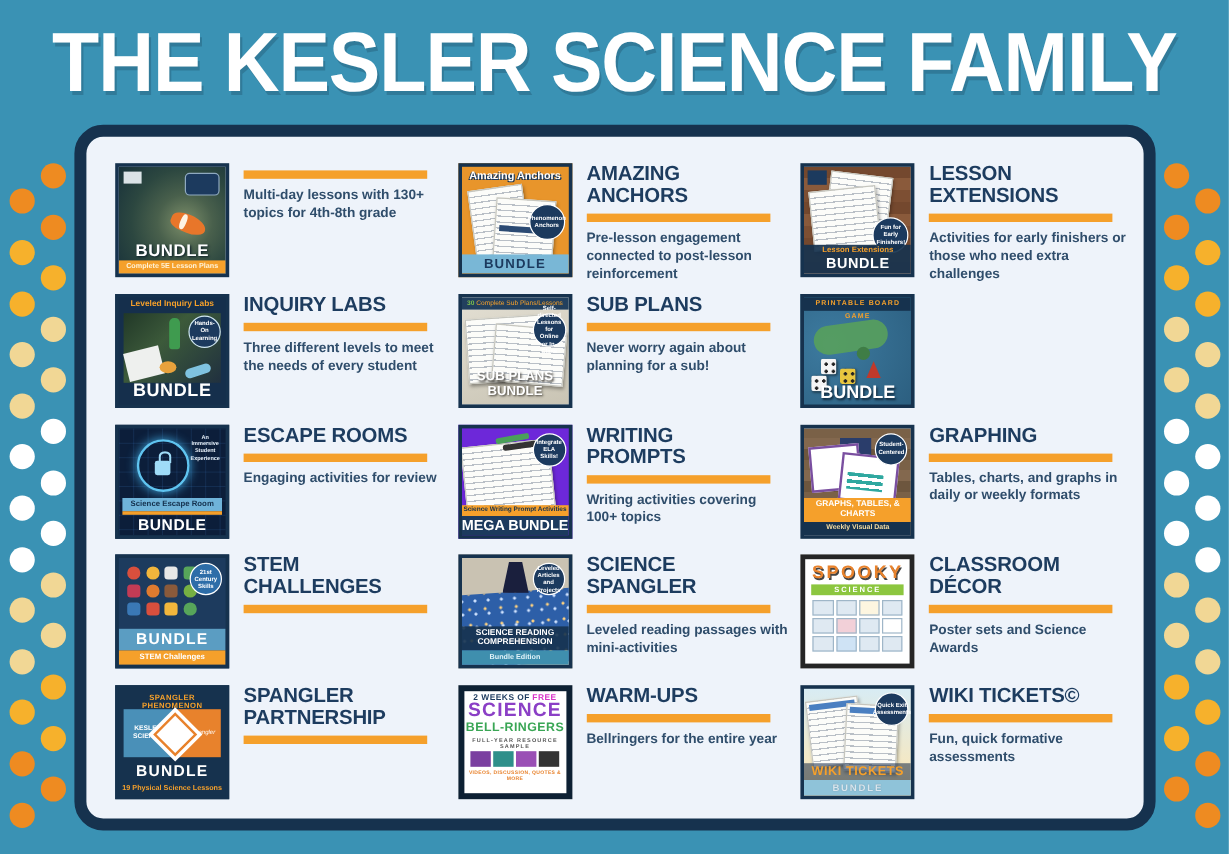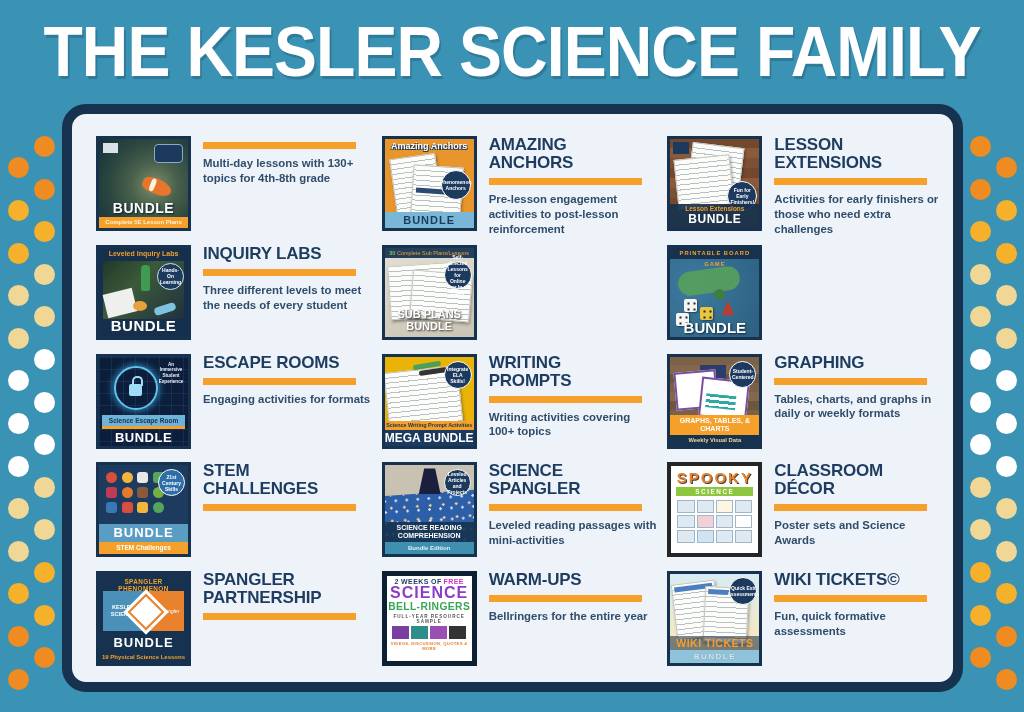--- a/index.html
+++ b/index.html
@@ -109,21 +109,21 @@
   
   .t6{background:#0c1e3a;background-image:linear-gradient(rgba(80,160,255,.12) 1px,transparent 1px),linear-gradient(90deg,rgba(80,160,255,.12) 1px,transparent 1px);background-size:12px 12px;}
   .t6 .ring{position:absolute;top:9px;left:15px;width:40px;height:40px;border:2px solid #5fc4f0;border-radius:50%;box-shadow:0 0 9px #3fa8e0;}
   .t6 .lock{position:absolute;top:27px;left:30px;width:13px;height:12px;background:#9fdcf8;border-radius:2px;}
   .t6 .shackle{position:absolute;top:19px;left:33px;width:7px;height:8px;border:2px solid #9fdcf8;border-bottom:none;border-radius:5px 5px 0 0;}
   .t6 .mini{position:absolute;top:5px;right:3px;width:28px;font-size:4.6px;color:#e8f1fa;text-align:center;font-weight:700;line-height:1.25;}
   .t6 .label{position:absolute;bottom:20px;left:3px;right:3px;height:11px;background:#6fb3d9;color:#14304d;font-size:6.5px;font-weight:700;text-align:center;line-height:11px;}
   .t6 .oline{position:absolute;bottom:17px;left:3px;right:3px;height:3px;background:#f5a02b;}
   .t6 .bundle{position:absolute;bottom:1px;width:100%;text-align:center;color:#fff;font-weight:700;font-size:13px;letter-spacing:.5px;}
   
-  .t7{background:#eab308;}
+  .t7{background:#6d28d9;}
   .t7 .s1{left:2px;top:12px;width:72px;height:66px;transform:rotate(-6deg);}
   .t7 .pen1{position:absolute;top:6px;left:28px;width:28px;height:5px;background:#4aa05a;border-radius:2px;transform:rotate(-10deg);}
   .t7 .pen2{position:absolute;top:12px;left:34px;width:28px;height:5px;background:#333;border-radius:2px;transform:rotate(-8deg);}
   .t7 .cbadge{right:2px;top:4px;width:28px;height:28px;}
   .t7 .label{position:absolute;bottom:16px;left:0;right:0;height:9px;background:#f5a02b;color:#16324e;font-size:5.4px;font-weight:700;text-align:center;line-height:9px;}
   .t7 .bundle{position:absolute;bottom:0;left:0;right:0;height:16px;background:#1c3a5e;color:#fff;font-weight:700;font-size:12px;text-align:center;line-height:16px;}
   
   .t8{background:repeating-linear-gradient(0deg,#7a6147 0 9px,#6d563e 9px 18px,#83684e 18px 27px);}
   .t8 .img{position:absolute;left:30px;top:8px;width:26px;height:18px;background:#2a3d6b;}
   .t8 .c1{position:absolute;left:5px;top:14px;width:38px;height:34px;background:#fff;border:2px solid #7a4fa0;transform:rotate(-5deg);}
@@ -226,21 +226,21 @@
       <div class="thumb t1">
         <div class="hdr">Amazing Anchors</div>
         <div class="sheet lines s1"></div>
         <div class="sheet lines s2"></div>
         <div class="cbadge">Phenomenon Anchors</div>
         <div class="footer">BUNDLE</div>
       </div>
       <div class="info">
         <div class="ctitle">AMAZING ANCHORS</div>
         <div class="bar"></div>
-        <div class="cdesc">Pre-lesson engagement activities to post-lesson reinforcement</div>
+        <div class="cdesc">Pre-lesson engagement connected to post-lesson reinforcement</div>
       </div>
     </div>
 
     <div class="card">
       <div class="thumb t2">
         <div class="logo"></div>
         <div class="sheet lines s1"></div>
         <div class="sheet lines s2"></div>
         <div class="cbadge">Fun for Early Finishers!</div>
         <div class="bottom">
@@ -274,20 +274,25 @@
       </div>
     </div>
 
     <div class="card">
       <div class="thumb t4">
         <div class="hdr"><span class="g">30</span> <span class="o">Complete Sub Plans/Lessons</span></div>
         <div class="sheet lines s1"></div>
         <div class="sheet lines s2"></div>
         <div class="cbadge">Self-directed Lessons for Online or In-Class</div>
         <div class="bundle">SUB PLANS BUNDLE</div>
+      </div>
+      <div class="info">
+        <div class="ctitle">SUB PLANS</div>
+        <div class="bar"></div>
+        <div class="cdesc">Never worry again about planning for a sub!</div>
       </div>
     </div>
 
     <div class="card">
       <div class="thumb t5">
         <div class="hdr">PRINTABLE BOARD GAME</div>
         <div class="board">
           <div class="path"></div>
           <div class="die d1"></div>
           <div class="die d2"></div>
@@ -305,21 +310,21 @@
         <div class="shackle"></div>
         <div class="lock"></div>
         <div class="mini">An Immersive Student Experience</div>
         <div class="label">Science Escape Room</div>
         <div class="oline"></div>
         <div class="bundle">BUNDLE</div>
       </div>
       <div class="info">
         <div class="ctitle">ESCAPE ROOMS</div>
         <div class="bar"></div>
-        <div class="cdesc">Engaging activities for formats</div>
+        <div class="cdesc">Engaging activities for review</div>
       </div>
     </div>
 
     <div class="card">
       <div class="thumb t7">
         <div class="sheet lines s1"></div>
         <div class="pen1"></div>
         <div class="pen2"></div>
         <div class="cbadge">Integrate ELA Skills!</div>
         <div class="label">Science Writing Prompt Activities</div>

